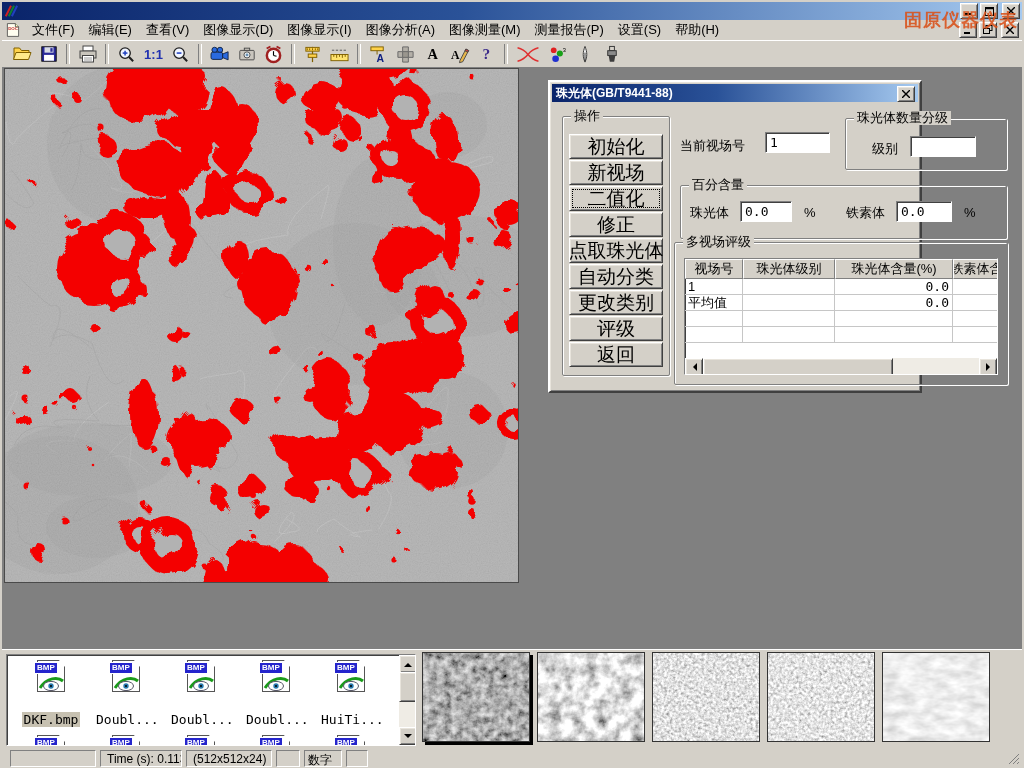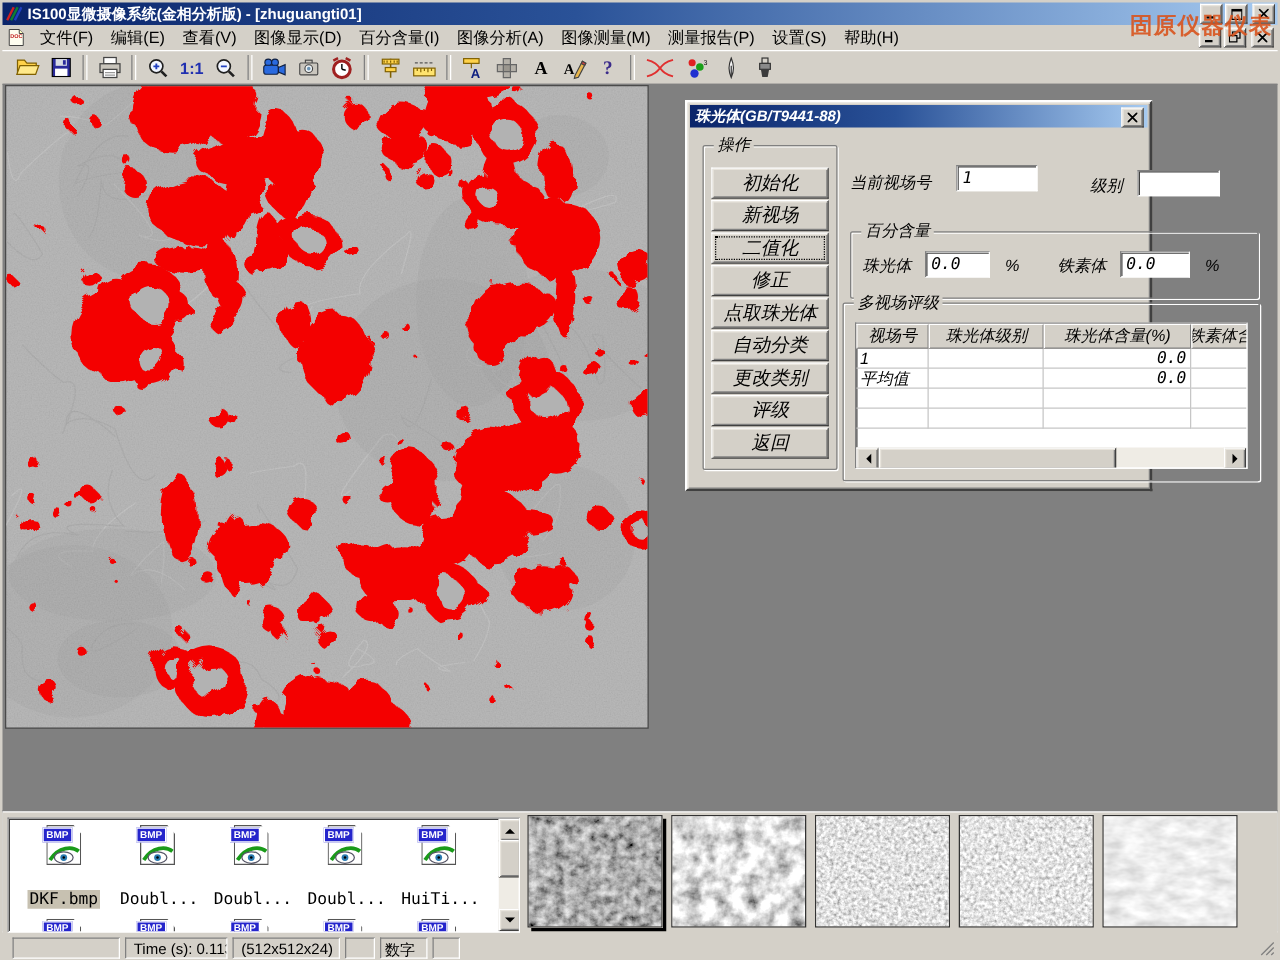--- a/index.html
+++ b/index.html
@@ -35,25 +35,25 @@
   .tbtn{width:27px;height:35px;display:flex;align-items:center;justify-content:center;}
   .tbtn svg{display:block;}
   .tsep{width:2px;height:20px;margin:0 4px;border-left:1px solid #808080;border-right:1px solid #ffffff;}
   .one2one{color:#2030b0;font-weight:bold;font-size:13px;font-family:"Liberation Sans",sans-serif;}
   
   .workspace{position:absolute;left:0;top:65px;right:0;height:583px;background:#808080;}
   .metal{position:absolute;left:2px;top:1px;width:513px;height:513px;border:1px solid #4a4a4a;}
   
   .dialog{position:absolute;left:548px;top:78px;width:374px;height:313px;background:#d4d0c8;
     border:2px solid;border-color:#ffffff #404040 #404040 #ffffff;
-    box-shadow:inset 1px 1px 0 #e8e4dc,inset -1px -1px 0 #808080;box-sizing:border-box;z-index:10;font-style:italic;}
+    box-shadow:inset 1px 1px 0 #e8e4dc,inset -1px -1px 0 #808080;box-sizing:border-box;z-index:10;}
   .dlg-title{position:absolute;left:2px;top:2px;right:2px;height:18px;
     background:linear-gradient(90deg,#0a246a,#2a5298 45%,#a6caf0);
     display:flex;align-items:center;color:#fff;font-weight:bold;font-size:12px;padding-left:4px;box-sizing:border-box;}
-  .dlg-btn{position:absolute;width:92px;height:23px;font-size:15px;display:flex;
+  .dlg-btn{position:absolute;width:92px;height:23px;font-size:19px;display:flex;
     align-items:center;justify-content:center;white-space:nowrap;}
   .dlg-btn .inner{pointer-events:none;}
   .dlg-btn.focused{outline:1px dotted #000;outline-offset:-4px;}
   .field{position:absolute;height:21px;font-size:13px;font-family:"DejaVu Sans Mono",monospace;
     padding:2px 3px 0 4px;box-sizing:border-box;overflow:hidden;white-space:nowrap;}
   .dlabel{position:absolute;font-size:13px;white-space:nowrap;color:#000;}
   
   .grid{position:absolute;left:134px;top:176px;width:312px;height:115px;background:#fff;
     border:1px solid;border-color:#808080 #ffffff #ffffff #808080;box-shadow:inset 1px 1px 0 #404040;
     overflow:hidden;font-size:13px;}
@@ -102,21 +102,20 @@
 <div class="app">
 
   <div class="titlebar">
     <span style="display:flex;">
       <svg width="14" height="14" viewBox="0 0 16 16">
         <path d="M2 14 L8 2" stroke="#d02020" stroke-width="2.2" fill="none"></path>
         <path d="M5.5 14 L11.5 2" stroke="#108030" stroke-width="2.2" fill="none"></path>
         <path d="M9 14 L15 2" stroke="#2040c0" stroke-width="2.2" fill="none"></path>
       </svg>
     </span>
-    <span class="ttl">IS100显微摄像系统(金相分析版) - [zhuguangti01]</span>
     <span class="winbtns">
       <span class="winbtn raised">
         <svg width="8" height="8" viewBox="0 0 8 8">
             <rect x="0" y="6" width="6" height="2" fill="#000"></rect>
           </svg>
       </span>
       <span class="winbtn raised">
         <svg width="9" height="9" viewBox="0 0 9 9">
             <rect x="0.5" y="0.5" width="8" height="8" fill="none" stroke="#000"></rect>
             <line x1="0.5" y1="1.5" x2="8.5" y2="1.5" stroke="#000" stroke-width="1.5"></line>
@@ -136,21 +135,21 @@
       <svg width="16" height="16" viewBox="0 0 20 20">
         <path d="M3 2 h10 l4 4 v12 H3 z" fill="#fffef0" stroke="#444"></path>
         <path d="M13 2 v4 h4" fill="#ffffc0" stroke="#444"></path>
         <text x="4" y="10" font-size="5.5" font-weight="bold" fill="#c02020">DOC</text>
       </svg>
     </span>
     <span class="menu-item">文件(F)</span>
     <span class="menu-item">编辑(E)</span>
     <span class="menu-item">查看(V)</span>
     <span class="menu-item">图像显示(D)</span>
-    <span class="menu-item">百分含量(I)</span>
+    <span class="menu-item">图像显示(I)</span>
     <span class="menu-item">图像分析(A)</span>
     <span class="menu-item">图像测量(M)</span>
     <span class="menu-item">测量报告(P)</span>
     <span class="menu-item">设置(S)</span>
     <span class="menu-item">帮助(H)</span>
     <span class="mdibtns">
       <span class="winbtn raised">
         <svg width="8" height="8" viewBox="0 0 8 8">
             <rect x="0" y="6" width="6" height="2" fill="#000"></rect>
           </svg>
@@ -644,20 +643,23 @@
       <div class="dlg-btn raised" style="left:19px;top:234px;">
           <span class="inner">评级</span>
         </div>
       <div class="dlg-btn raised" style="left:19px;top:260px;">
           <span class="inner">返回</span>
         </div>
 
       <span class="dlabel" style="left:130px;top:55px;">当前视场号</span>
       <div class="field sunken" style="left:215px;top:50px;width:65px;">1</div>
 
+      <div class="groupbox" style="left:295px;top:36px;width:160px;height:50px;">
+        <span class="legend">珠光体数量分级</span>
+      </div>
       <span class="dlabel" style="left:322px;top:58px;">级别</span>
       <div class="field sunken" style="left:360px;top:54px;width:66px;"></div>
 
       <div class="groupbox" style="left:130px;top:103px;width:325px;height:52px;">
         <span class="legend">百分含量</span>
       </div>
       <span class="dlabel" style="left:140px;top:122px;">珠光体</span>
       <div class="field sunken" style="left:190px;top:119px;width:52px;">0.0</div>
       <span class="dlabel" style="left:254px;top:123px;">%</span>
       <span class="dlabel" style="left:296px;top:122px;">铁素体</span>

